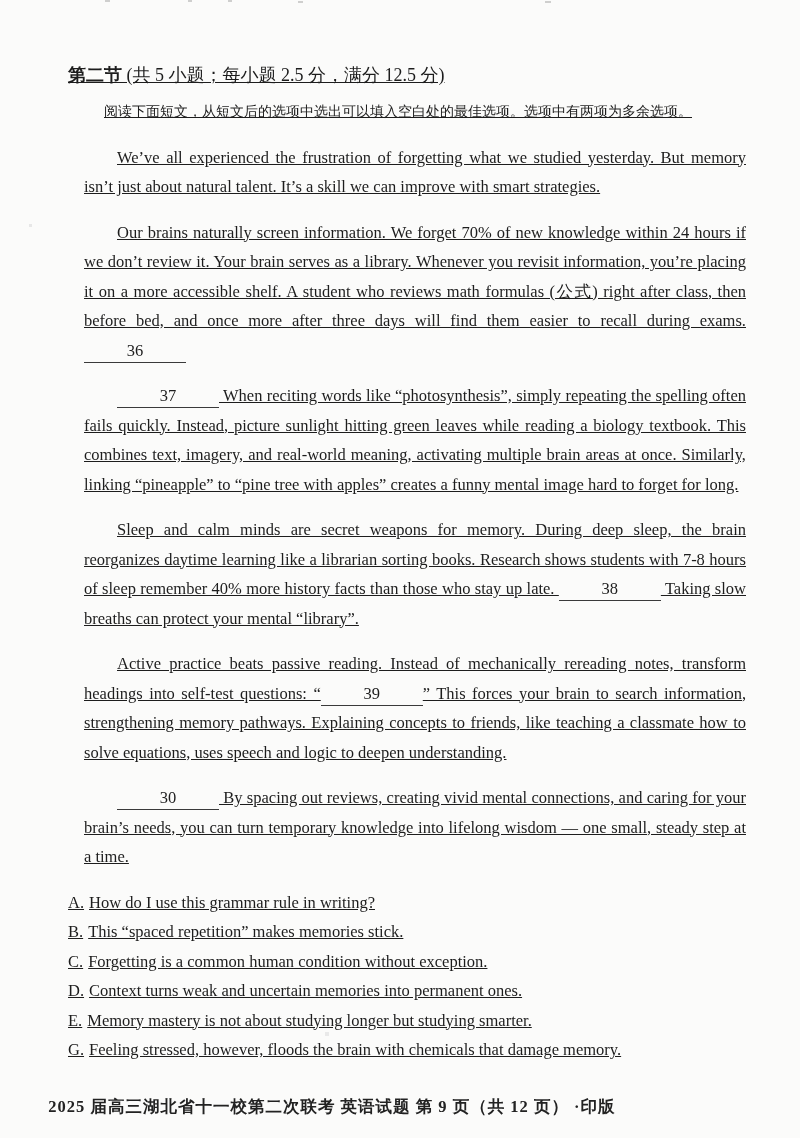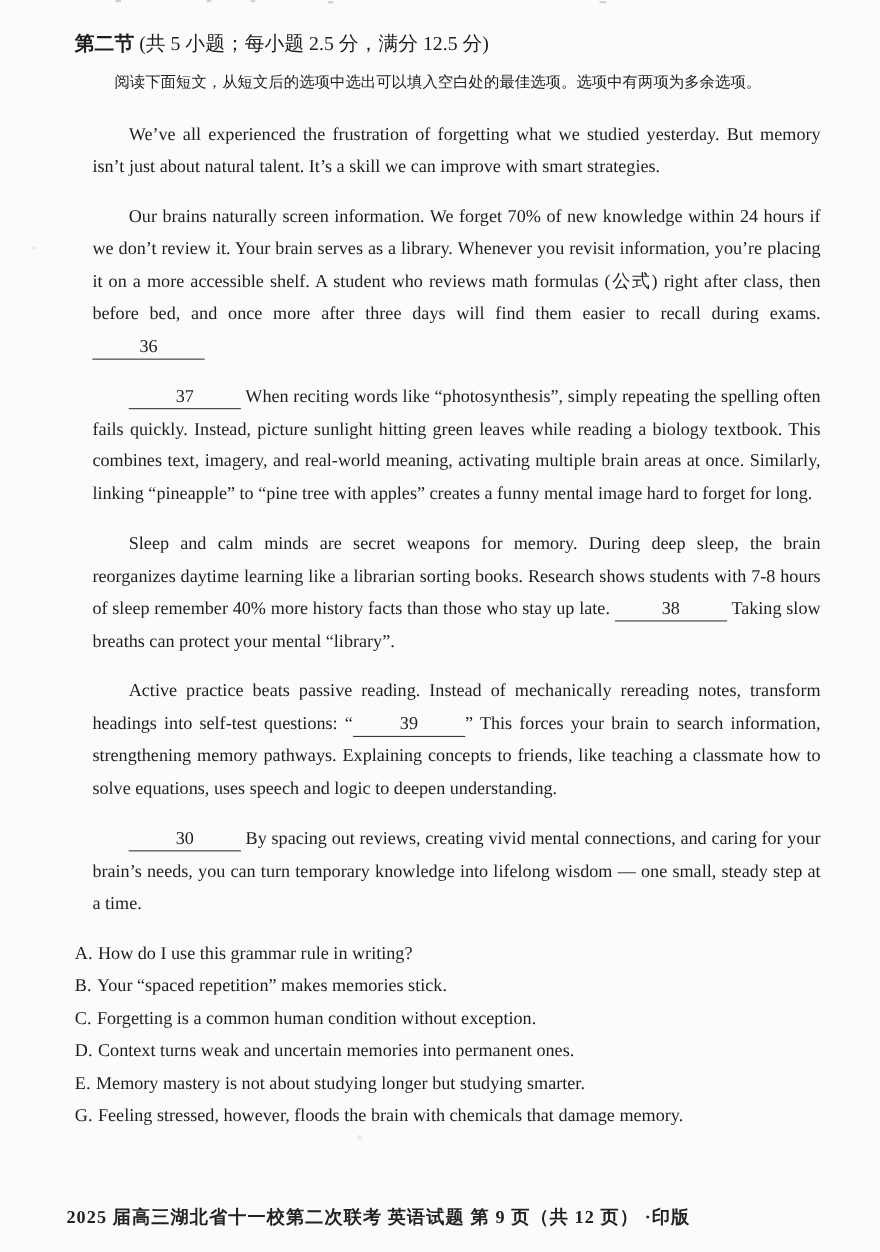--- a/index.html
+++ b/index.html
@@ -10,21 +10,22 @@
     background: #fbfbfa;
     color: #1d1d1d;
     font-family: "Liberation Serif", "DejaVu Serif", serif;
     position: relative;
     overflow: hidden;
   }
   .page {
     position: relative;
     width: 800px;
     height: 1138px;
-    padding: 24px 38px 0 68px;
+    padding: 60px 38px 0 68px;
+    text-decoration: underline;
   }
   .section-header {
     font-size: 18px;
     line-height: 30px;
     margin-bottom: 7px;
     white-space: nowrap;
   }
   .section-title { font-weight: bold; }
   .instructions {
     font-size: 14px;
@@ -53,21 +54,21 @@
     margin-top: 14px;
     margin-left: 0;
   }
   .option {
     font-size: 16.5px;
     line-height: 29.5px;
   }
   .option-label { margin-right: 5px; }
   .footer {
     position: absolute;
-    left: 12px;
+    left: 0;
     top: 1096px;
     width: 664px;
     text-align: center;
     font-weight: bold;
     font-size: 16.5px;
     color: #222;
     letter-spacing: 1px;
   }
   
   .speck { position: absolute; background: #9a9a9a; opacity: 0.45; }
@@ -102,21 +103,21 @@
       <p class="para"><span>We’ve all experienced the frustration of forgetting what we studied yesterday. But memory isn’t just about natural talent. It’s a skill we can improve with smart strategies.</span></p>
       <p class="para"><span>Our brains naturally screen information. We forget 70% of new knowledge within 24 hours if we don’t review it. Your brain serves as a library. Whenever you revisit information, you’re placing it on a more accessible shelf. A student who reviews math formulas (公式) right after class, then before bed, and once more after three days will find them easier to recall during exams. </span><span class="blank">36</span></p>
       <p class="para"><span class="blank">37</span><span> When reciting words like “photosynthesis”, simply repeating the spelling often fails quickly. Instead, picture sunlight hitting green leaves while reading a biology textbook. This combines text, imagery, and real-world meaning, activating multiple brain areas at once. Similarly, linking “pineapple” to “pine tree with apples” creates a funny mental image hard to forget for long.</span></p>
       <p class="para"><span>Sleep and calm minds are secret weapons for memory. During deep sleep, the brain reorganizes daytime learning like a librarian sorting books. Research shows students with 7-8 hours of sleep remember 40% more history facts than those who stay up late. </span><span class="blank">38</span><span> Taking slow breaths can protect your mental “library”.</span></p>
       <p class="para"><span>Active practice beats passive reading. Instead of mechanically rereading notes, transform headings into self-test questions: “</span><span class="blank">39</span><span>” This forces your brain to search information, strengthening memory pathways. Explaining concepts to friends, like teaching a classmate how to solve equations, uses speech and logic to deepen understanding.</span></p>
       <p class="para"><span class="blank">30</span><span> By spacing out reviews, creating vivid mental connections, and caring for your brain’s needs, you can turn temporary knowledge into lifelong wisdom — one small, steady step at a time.</span></p>
     </div>
 
   <div class="options">
       <div class="option"><span class="option-label">A.</span><span>How do I use this grammar rule in writing?</span></div>
-      <div class="option"><span class="option-label">B.</span><span>Your “spaced repetition” makes memories stick.</span></div>
+      <div class="option"><span class="option-label">B.</span><span>This “spaced repetition” makes memories stick.</span></div>
       <div class="option"><span class="option-label">C.</span><span>Forgetting is a common human condition without exception.</span></div>
       <div class="option"><span class="option-label">D.</span><span>Context turns weak and uncertain memories into permanent ones.</span></div>
       <div class="option"><span class="option-label">E.</span><span>Memory mastery is not about studying longer but studying smarter.</span></div>
       <div class="option"><span class="option-label">G.</span><span>Feeling stressed, however, floods the brain with chemicals that damage memory.</span></div>
     </div>
 
   <div class="footer">2025 届高三湖北省十一校第二次联考  英语试题  第 9 页（共 12 页） ·印版</div>
 
 </div>
 

